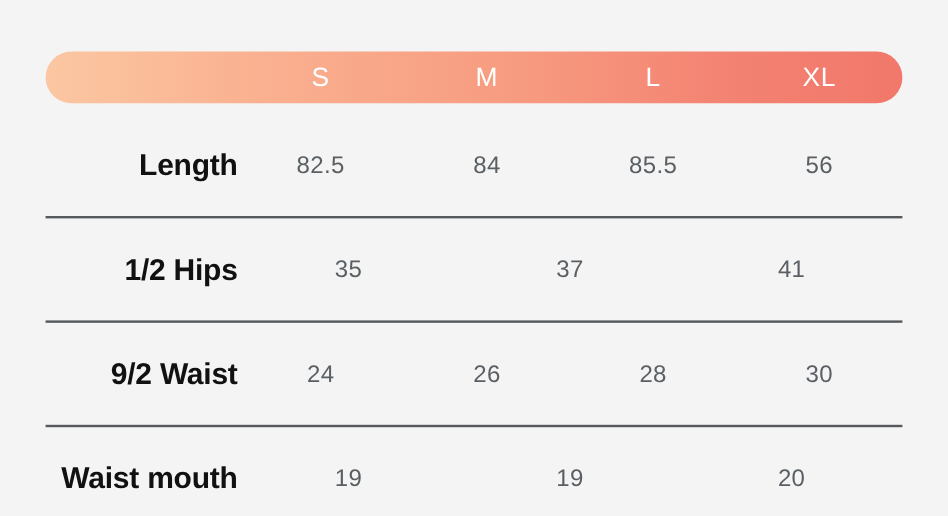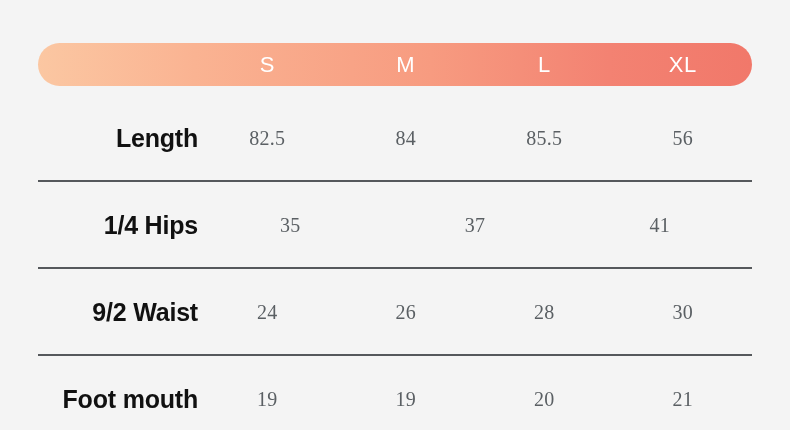--- a/index.html
+++ b/index.html
@@ -81,21 +81,20 @@
     padding-right: 38px;
     box-sizing: border-box;
   }
   .cell {
     flex: 1 1 0;
     text-align: center;
     color: #5a5f63;
     font-size: 20px;
     font-weight: 400;
     letter-spacing: 0.3px;
-    font-family: Liberation Serif, serif;
   }
 
   .divider {
     position: absolute;
     left: 38px;
     right: 38px;
     bottom: 0;
     height: 2px;
     background: #55585c;
   }
@@ -120,45 +119,44 @@
       <div class="row-values">
         <div class="cell">82.5</div>
         <div class="cell">84</div>
         <div class="cell">85.5</div>
         <div class="cell">56</div>
       </div>
       <div class="divider"></div>
     </div>
 
     <div class="row">
-      <div class="row-label">1/4 Hips</div>
+      <div class="row-label">1/2 Hips</div>
       <div class="row-values">
         <div class="cell">35</div>
         <div class="cell">37</div>
         <div class="cell">41</div>
       </div>
       <div class="divider"></div>
     </div>
 
     <div class="row">
       <div class="row-label">9/2 Waist</div>
       <div class="row-values">
         <div class="cell">24</div>
         <div class="cell">26</div>
         <div class="cell">28</div>
         <div class="cell">30</div>
       </div>
       <div class="divider"></div>
     </div>
 
     <div class="row last">
-      <div class="row-label">Foot mouth</div>
+      <div class="row-label">Waist mouth</div>
       <div class="row-values">
         <div class="cell">19</div>
         <div class="cell">19</div>
         <div class="cell">20</div>
-        <div class="cell">21</div>
       </div>
 
     </div>
 
   </div>
 </div>
 
 </body></html>

